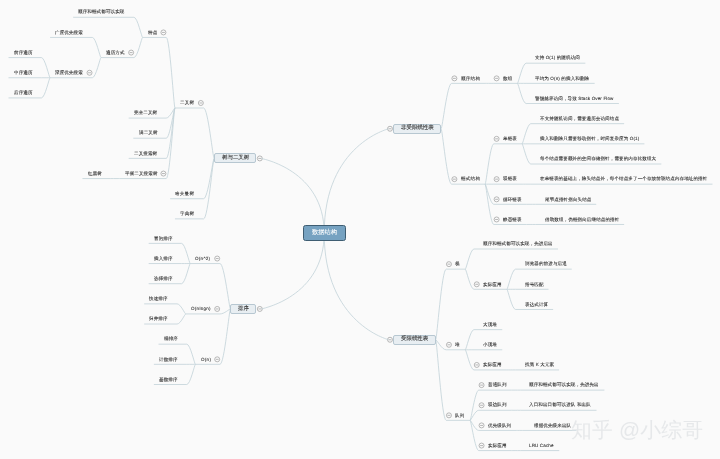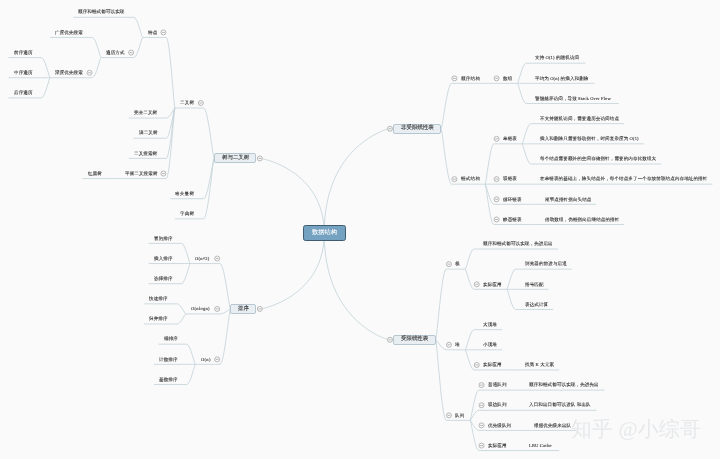--- a/index.html
+++ b/index.html
@@ -1,19 +1,19 @@
 <!DOCTYPE html>
 <html><head>
 <meta charset="utf-8">
 <style>
   html,body{margin:0;padding:0;}
   *{-webkit-font-smoothing:antialiased;text-rendering:geometricPrecision;}
   body{width:720px;height:459px;background:#fafafa;overflow:hidden;
        font-family:"Liberation Sans",sans-serif;}
-  #stage{position:relative;width:720px;height:459px;background:#fafafa;font-family:Liberation Serif, serif;}
+  #stage{position:relative;width:720px;height:459px;background:#fafafa;}
   svg.links{position:absolute;left:0;top:0;width:720px;height:459px;pointer-events:none;}
   .ntext{position:absolute;white-space:nowrap;color:#333;line-height:1;
       transform-origin:0 0;-webkit-font-smoothing:antialiased;
       -webkit-text-stroke:0.2px #333;will-change:opacity;}
   .rootbox{position:absolute;background:#76a2c1;border:0.9px solid #3e5d72;
       border-radius:2.5px;box-sizing:border-box;}
   .l1box{position:absolute;background:#e8eef2;border:0.9px solid #b7c7d1;
       border-radius:2px;box-sizing:border-box;}
   #wm{position:absolute;color:#e6e8ea;white-space:nowrap;line-height:1;
       transform-origin:0 0;}

